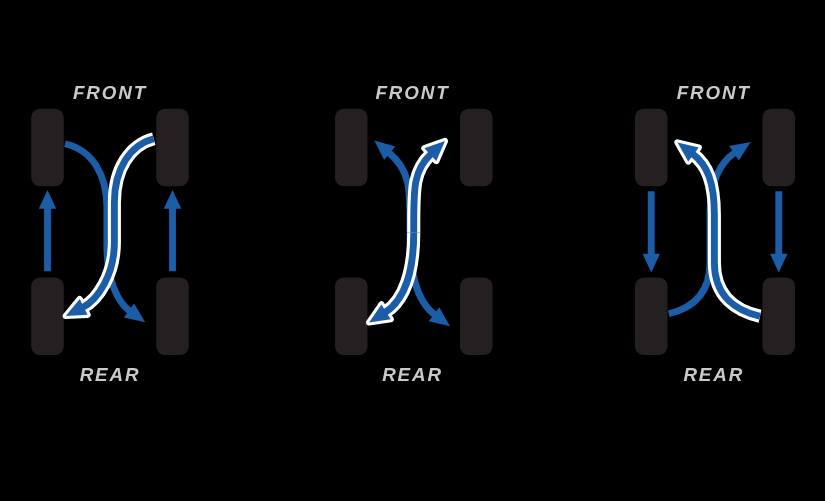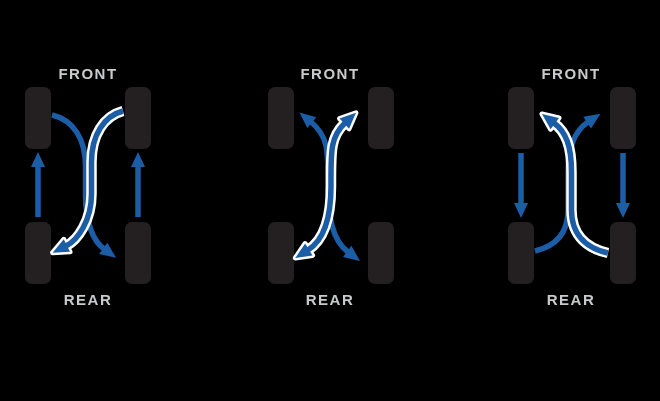--- a/index.html
+++ b/index.html
@@ -1,17 +1,17 @@
 <!DOCTYPE html>
 <html><head>
 <meta charset="utf-8">
 <style>
   html,body{margin:0;padding:0;background:#000;}
   .canvas{position:relative;width:660px;height:401px;background:#000000;overflow:hidden;display:flex;}
-  figure.diagram{margin:0;width:220px;height:401px;}
+  figure.diagram{margin:0;width:220px;height:401px;font-style:italic;}
   svg{display:block;width:220px;height:401px;}
   .lbl{font-family:"Liberation Sans",sans-serif;font-weight:700;font-size:15px;letter-spacing:1.5px;fill:#c9cacb;text-anchor:middle;}
   .tire{fill:#242021;}
   .arr{stroke:#1b5da7;stroke-width:5.5;fill:none;stroke-linecap:butt;}
   .arrw{stroke:#ffffff;stroke-width:10.5;fill:none;stroke-linecap:butt;}
   .headfill{fill:#1b5da7;}
 </style>
 </head>
 <body>
 

